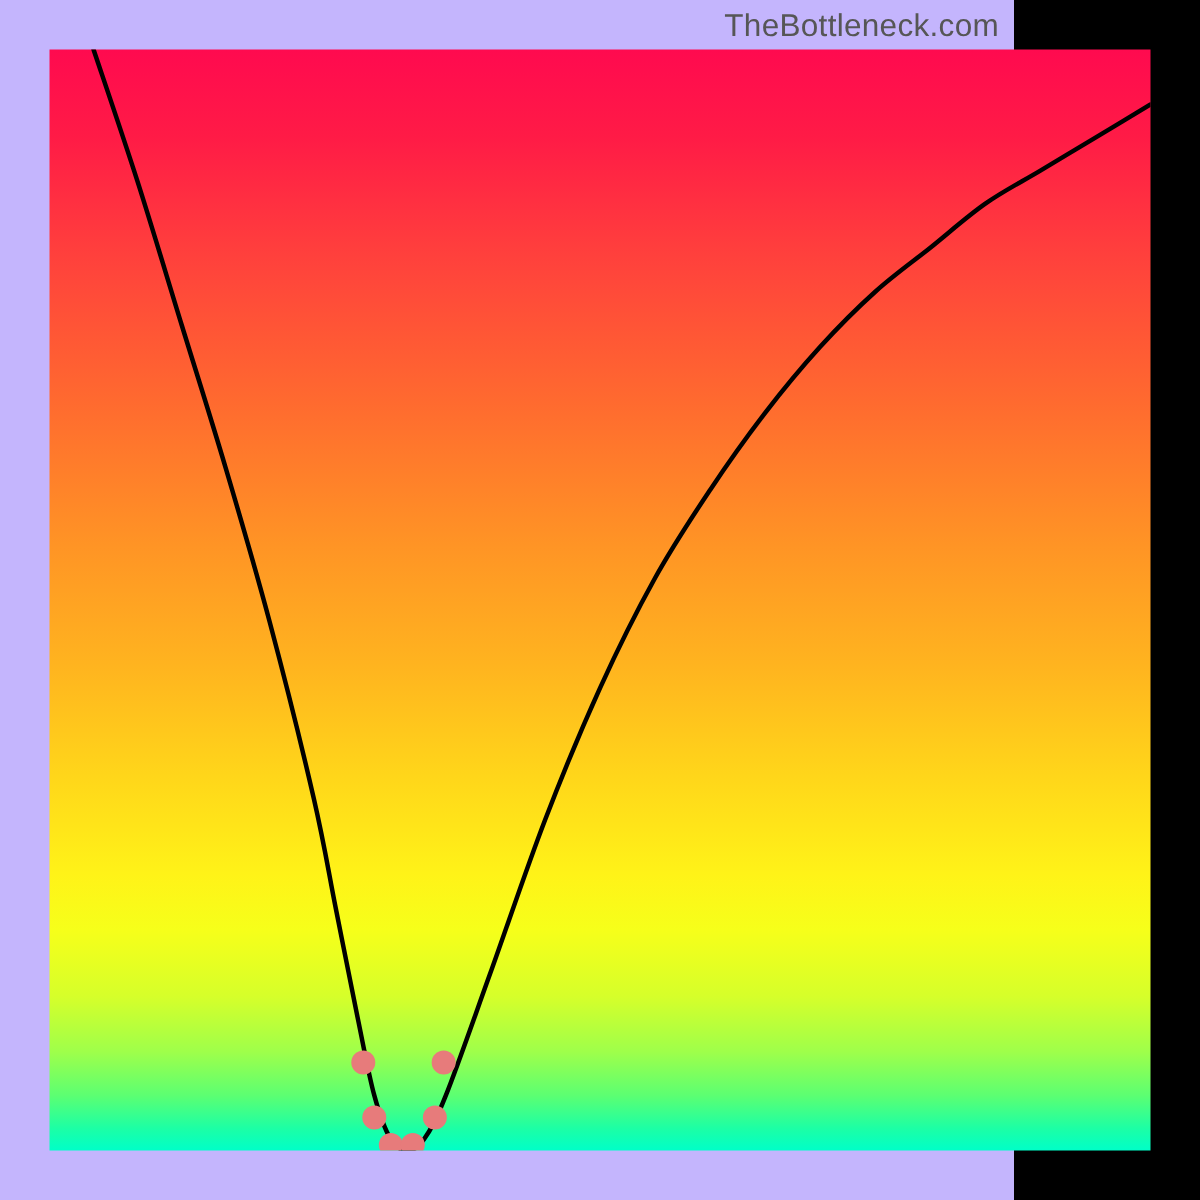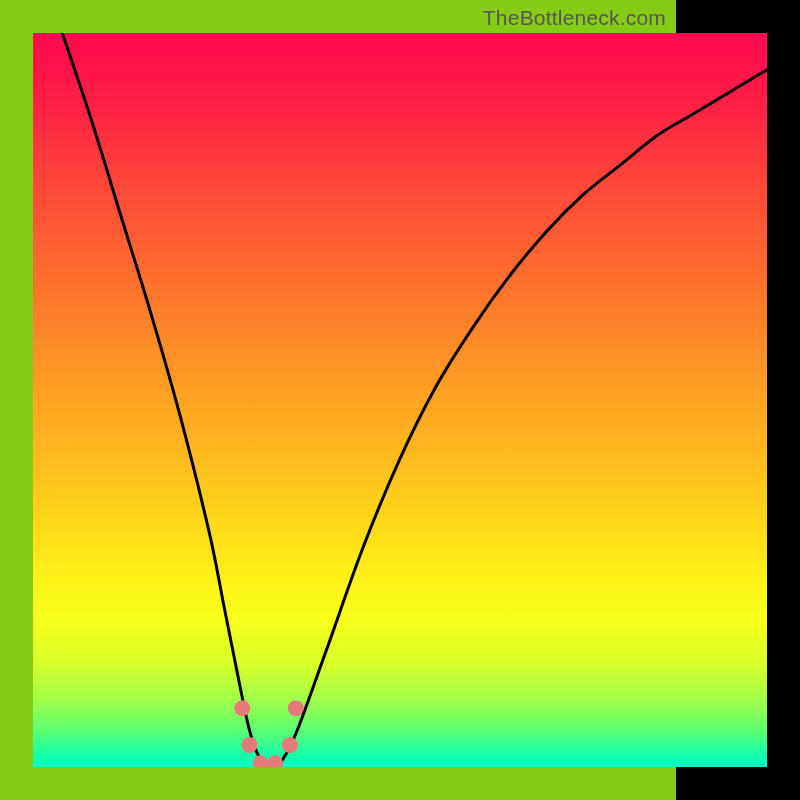--- a/index.html
+++ b/index.html
@@ -1,20 +1,20 @@
 <!DOCTYPE html>
 <html><head>
 <meta charset="utf-8">
 <style>
   * { margin: 0; padding: 0; box-sizing: border-box; }
   html, body { width: 800px; height: 800px; overflow: hidden; background: #000; }
   .frame {
     width: 676px;
     height: 800px;
-    background: #84cc16;
+    background: #c4b5fd;
     position: relative;
   }
   .plot-area {
     position: absolute;
     left: 33px;
     top: 33px;
     width: 734px;
     height: 734px;
     background: linear-gradient(to bottom,
       #ff0a4f 0%,

